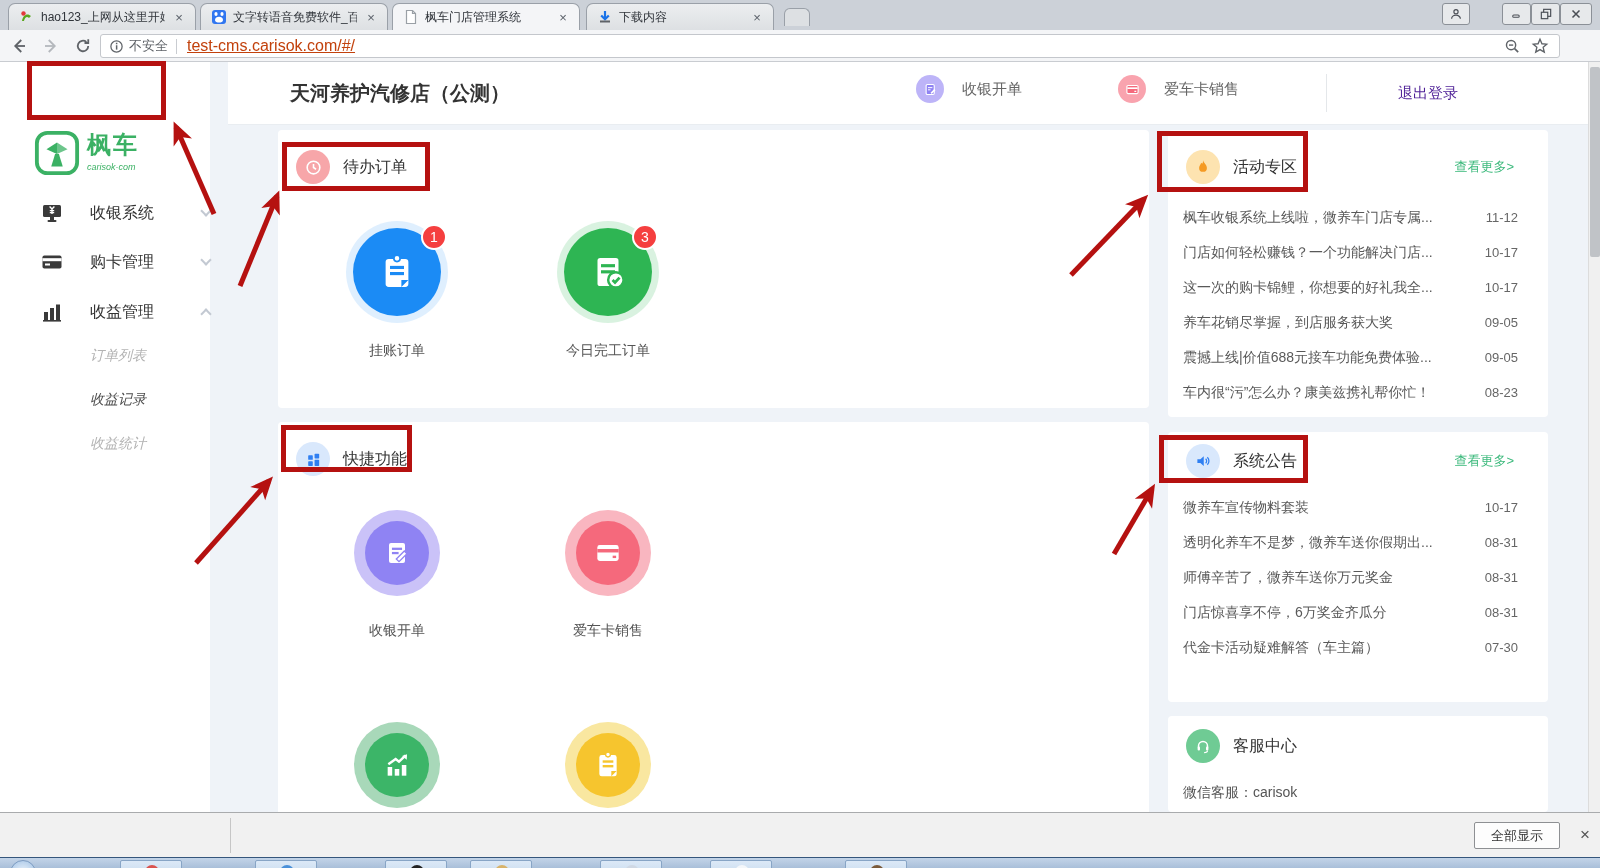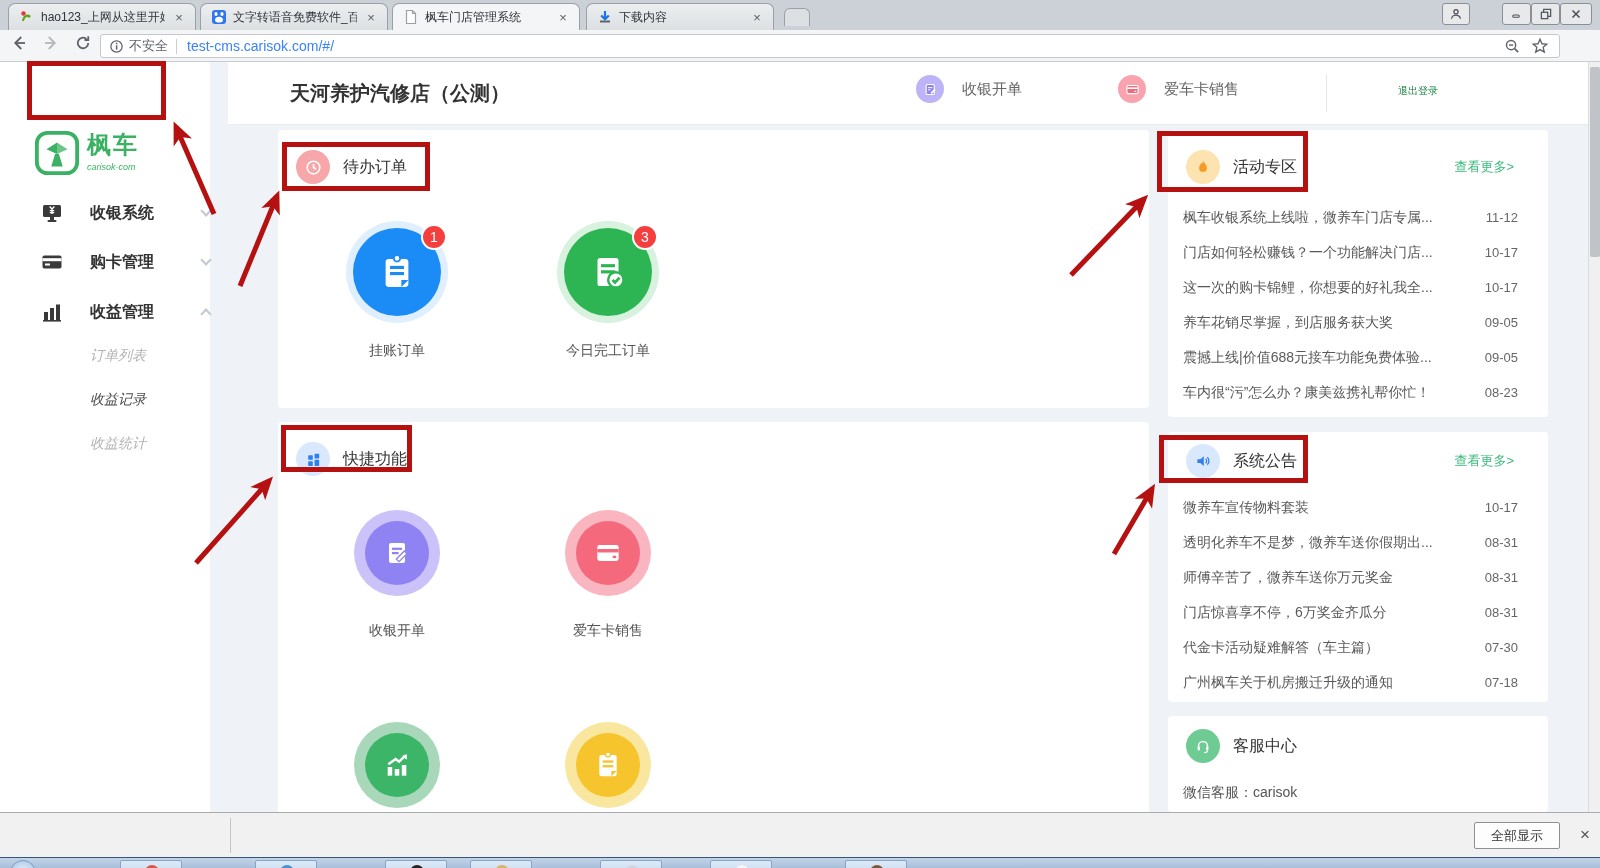--- a/index.html
+++ b/index.html
@@ -14,56 +14,56 @@
   .tab.active { background:#f4f5f7; z-index:3; }
   .tab-title { flex:1; font-size:12px; color:#30343a; white-space:nowrap; overflow:hidden; margin:0 6px; }
   .tab-close { font-size:13px; color:#5a6069; width:16px; text-align:center; cursor:pointer; }
   .favicon { width:16px; height:16px; flex:0 0 16px; }
   .tab-stub { position:absolute; left:784px; top:8px; width:26px; height:18px; background:#dde0e3;
               border:1px solid #9aa0a8; border-bottom:none; border-radius:6px 6px 0 0; }
   .winctl { position:absolute; top:3px; height:22px; border:1px solid #8b9097; background:#e7e9eb;
             display:flex; align-items:center; justify-content:center; border-radius:3px; }
 
   .navbar { position:absolute; left:0; top:30px; width:1600px; height:32px; background:#f4f5f7;
-            border-bottom:1px solid #c9ccd1; display:flex; }
+            border-bottom:1px solid #c9ccd1; display:flex; align-items:center; }
   .nav-btn { width:26px; height:26px; display:flex; align-items:center; justify-content:center;
              font-size:17px; color:#5f6368; margin-left:6px; }
   .nav-btn.disabled { color:#b4b8bd; }
   .omnibox { position:absolute; left:100px; top:4px; width:1460px; height:24px; background:#fff;
              border:1px solid #c4c7cc; border-radius:3px; display:flex; align-items:center; padding:0 8px; }
   .sec-label { font-size:13px; color:#5f6368; margin:0 8px 0 5px; }
   .omni-div { width:1px; height:15px; background:#c9ccd1; margin-right:10px; }
-  .omni-url { font-size:14px; color:#3b82f6; }
+  .omni-url { font-size:16px; color:#c2410c;text-decoration:underline; }
   .omni-right { position:absolute; right:10px; display:flex; align-items:center; gap:10px; }
   .update-btn { position:absolute; right:8px; top:35px; width:24px; height:24px; border-radius:50%;
                 background:#da3a31; display:flex; align-items:center; justify-content:center; }
 
   
   .sidebar { position:absolute; left:0; top:62px; width:210px; height:750px; background:#fff; }
   .logo { position:absolute; left:34px; top:68px; display:flex; align-items:center; gap:7px; }
   .logo-txt { line-height:1; }
   .logo-name { font-size:24px; font-weight:bold; color:#3bb164; letter-spacing:2px; }
   .logo-dom { font-size:9px; color:#3bb164; font-style:italic; margin-top:2px; }
   .menu-item { position:absolute; left:0; width:228px; height:40px; display:flex; align-items:center; cursor:pointer; }
   .menu-ic { position:absolute; left:40px; width:24px; height:24px; }
-  .menu-label { position:absolute; left:90px; font-size:16px; font-weight:bold; color:#333; }
+  .menu-label { position:absolute; left:90px; font-size:16px; font-weight:normal; color:#333; }
   .chev { position:absolute; left:202px; width:8px; height:8px; border-right:2px solid #c3c9d2; border-bottom:2px solid #c3c9d2; }
   .chev.down { transform:rotate(45deg); margin-top:-4px; }
   .chev.up { transform:rotate(-135deg); margin-top:4px; }
   .sub-item { position:absolute; left:90px; font-size:14px; color:#b3b3b3; cursor:pointer;font-style:italic; }
   .sub-item.active { color:#4d4d4d; }
 
   .main-header { position:absolute; left:228px; top:62px; width:1372px; height:63px; background:#fff;
                  border-bottom:1px solid #e9edf1; }
   .store-title { position:absolute; left:62px; top:18px; font-size:20px; font-weight:bold; color:#333; }
   .hdr-action { position:absolute; top:13px; display:flex; align-items:center; gap:18px; cursor:pointer; }
   .hdr-action-label { font-size:15px; color:#666; }
   .mini-ic { width:28px; height:28px; border-radius:50%; display:flex; align-items:center; justify-content:center; }
   .hdr-div { position:absolute; left:1098px; top:12px; width:1px; height:38px; background:#e4e7ea; }
-  .logout { position:absolute; left:1170px; top:22px; font-size:10px; color:#15803d; cursor:pointer; }
+  .logout { position:absolute; left:1170px; top:22px; font-size:15px; color:#4c1d95; cursor:pointer; }
 
   
   .card { position:absolute; background:#fff; border-radius:4px; }
   .card-todo  { left:278px; top:130px; width:871px; height:278px; }
   .card-quick { left:278px; top:422px; width:871px; height:412px; }
   .card-act   { left:1168px; top:130px; width:380px; height:287px; }
   .card-not   { left:1168px; top:432px; width:380px; height:270px; }
   .card-svc   { left:1168px; top:716px; width:380px; height:96px; }
 
   .sec-head { position:absolute; left:18px; top:20px; display:flex; align-items:center; gap:13px; }
@@ -461,24 +461,20 @@
           <span class="news-text">师傅辛苦了，微养车送你万元奖金</span>
           <span class="news-date">08-31</span>
         </div>
       <div class="news-row">
           <span class="news-text">门店惊喜享不停，6万奖金齐瓜分</span>
           <span class="news-date">08-31</span>
         </div>
       <div class="news-row">
           <span class="news-text">代金卡活动疑难解答（车主篇）</span>
           <span class="news-date">07-30</span>
-        </div>
-      <div class="news-row">
-          <span class="news-text">广州枫车关于机房搬迁升级的通知</span>
-          <span class="news-date">07-18</span>
         </div>
     </div>
   </div>
 
   <div class="card card-svc">
     <div class="sec-head" style="top:13px">
       <span class="sec-ic" style="background:#6fcb94">
         <svg width="18" height="18" viewBox="0 0 24 24">
             <path d="M6 14 v-2 a6 6 0 0 1 12 0 v2" fill="none" stroke="#fff" stroke-width="2"></path>
             <rect x="4.8" y="12.5" width="3.2" height="5.5" rx="1.5" fill="#fff"></rect>

